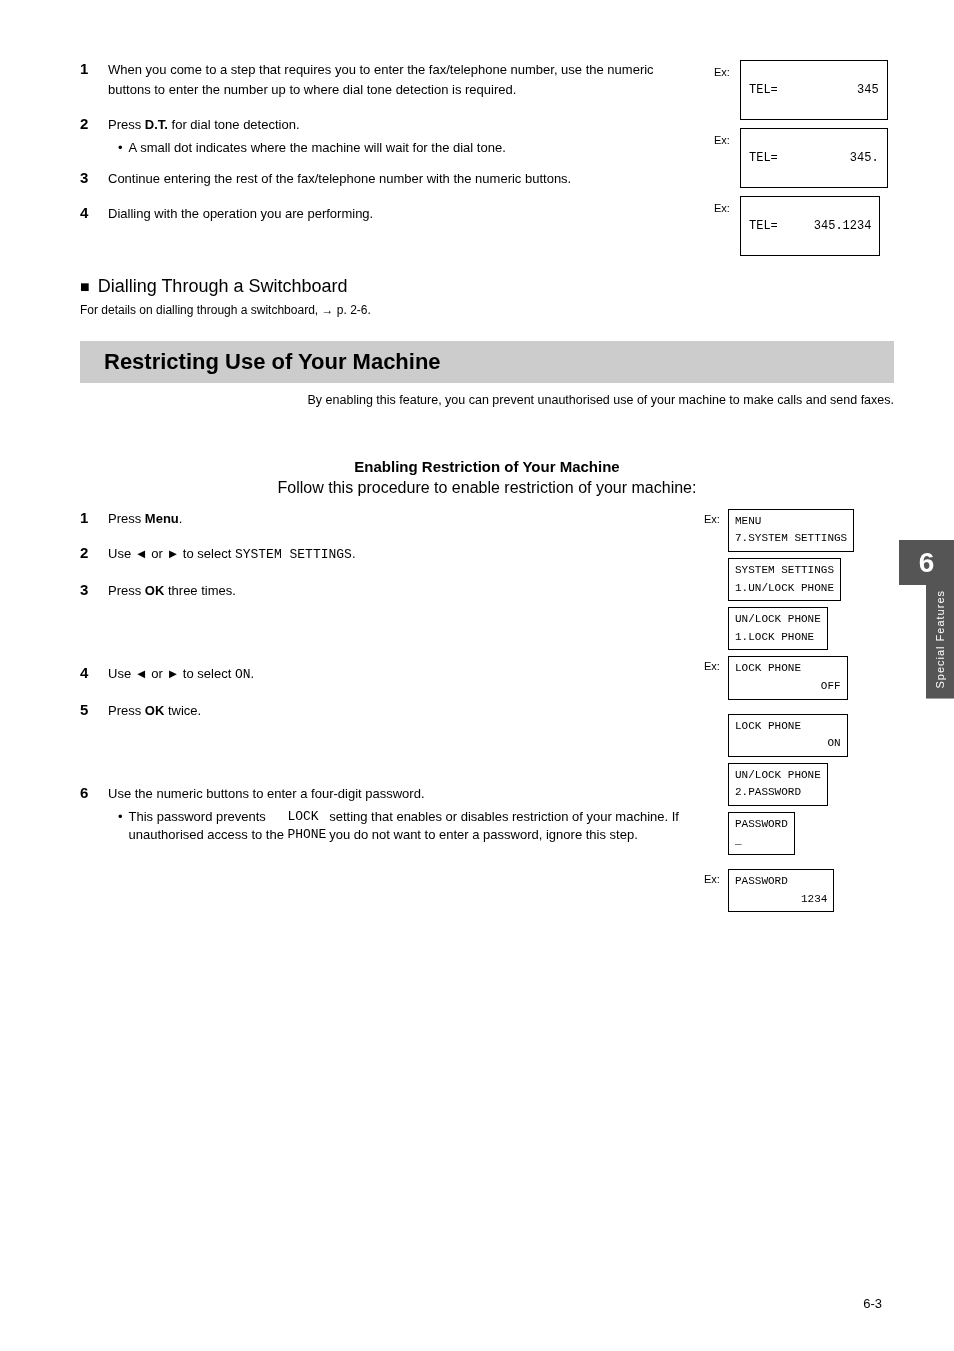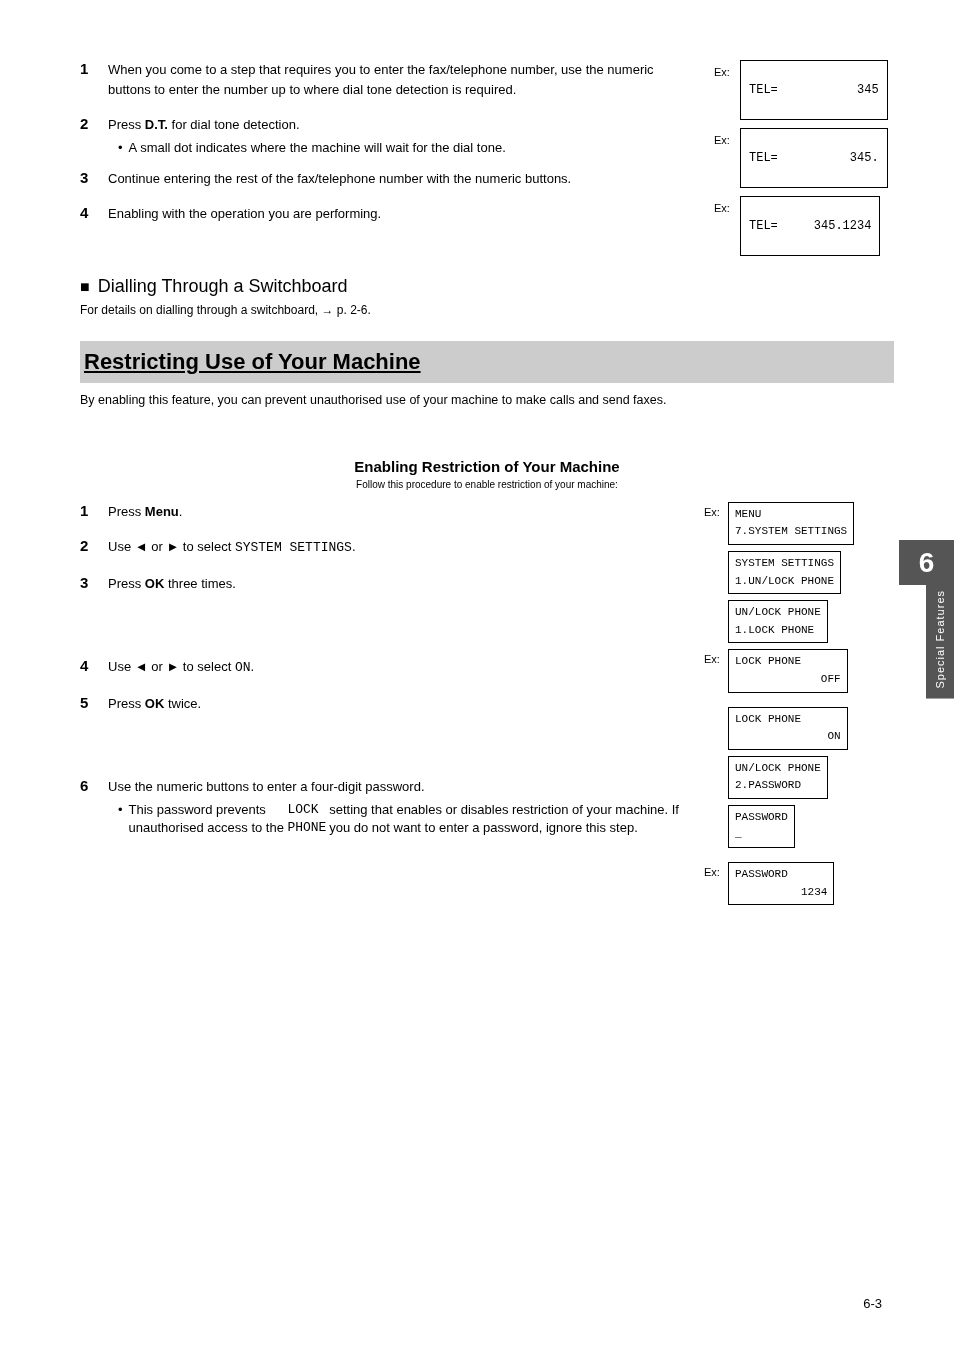--- a/index.html
+++ b/index.html
@@ -157,48 +157,48 @@
 
     .section-subtext {
       font-size: 12px;
       margin-bottom: 24px;
       margin-left: 0;
     }
 
     
     .restricting-section {
       background: #ccc;
-      padding: 8px 4px;
+      padding: 8px 24px;
       margin-bottom: 8px;
       margin-top: 22px;
-      text-decoration: underline;
     }
 
     .restricting-section h2 {
       font-size: 22px;
       font-weight: bold;
       color: #000;
     }
 
     .restricting-desc {
       font-size: 12.5px;
       margin-bottom: 16px;
       line-height: 1.5;
+      text-align: right;
     }
 
     .sub-section-heading {
       font-size: 15px;
       font-weight: bold;
       margin-bottom: 4px;
       text-align: center;
       margin-top: 48px;
     }
 
     .sub-section-subtext {
-      font-size: 10px;
+      font-size: 16px;
       margin-bottom: 12px;
       text-align: center;
     }
 
     .restricting-content {
       display: flex;
       gap: 20px;
     }
 
     .restricting-text {
@@ -271,21 +271,21 @@
         <li class="step-item">
           <span class="step-number"><strong>3</strong></span>
           <div class="step-content">
             <p>Continue entering the rest of the fax/telephone number with the numeric buttons.</p>
           </div>
         </li>
 
         <li class="step-item">
           <span class="step-number"><strong>4</strong></span>
           <div class="step-content">
-            <p>Enabling with the operation you are performing.</p>
+            <p>Dialling with the operation you are performing.</p>
           </div>
         </li>
 
       </ul>
     </div>
 
     <div class="display-column">
       <div class="display-box-wrapper">
         <span class="display-label">Ex:</span>
         <div class="display-box">TEL=&nbsp;&nbsp;&nbsp;&nbsp;&nbsp;&nbsp;&nbsp;&nbsp;&nbsp;&nbsp;&nbsp;345</div>

